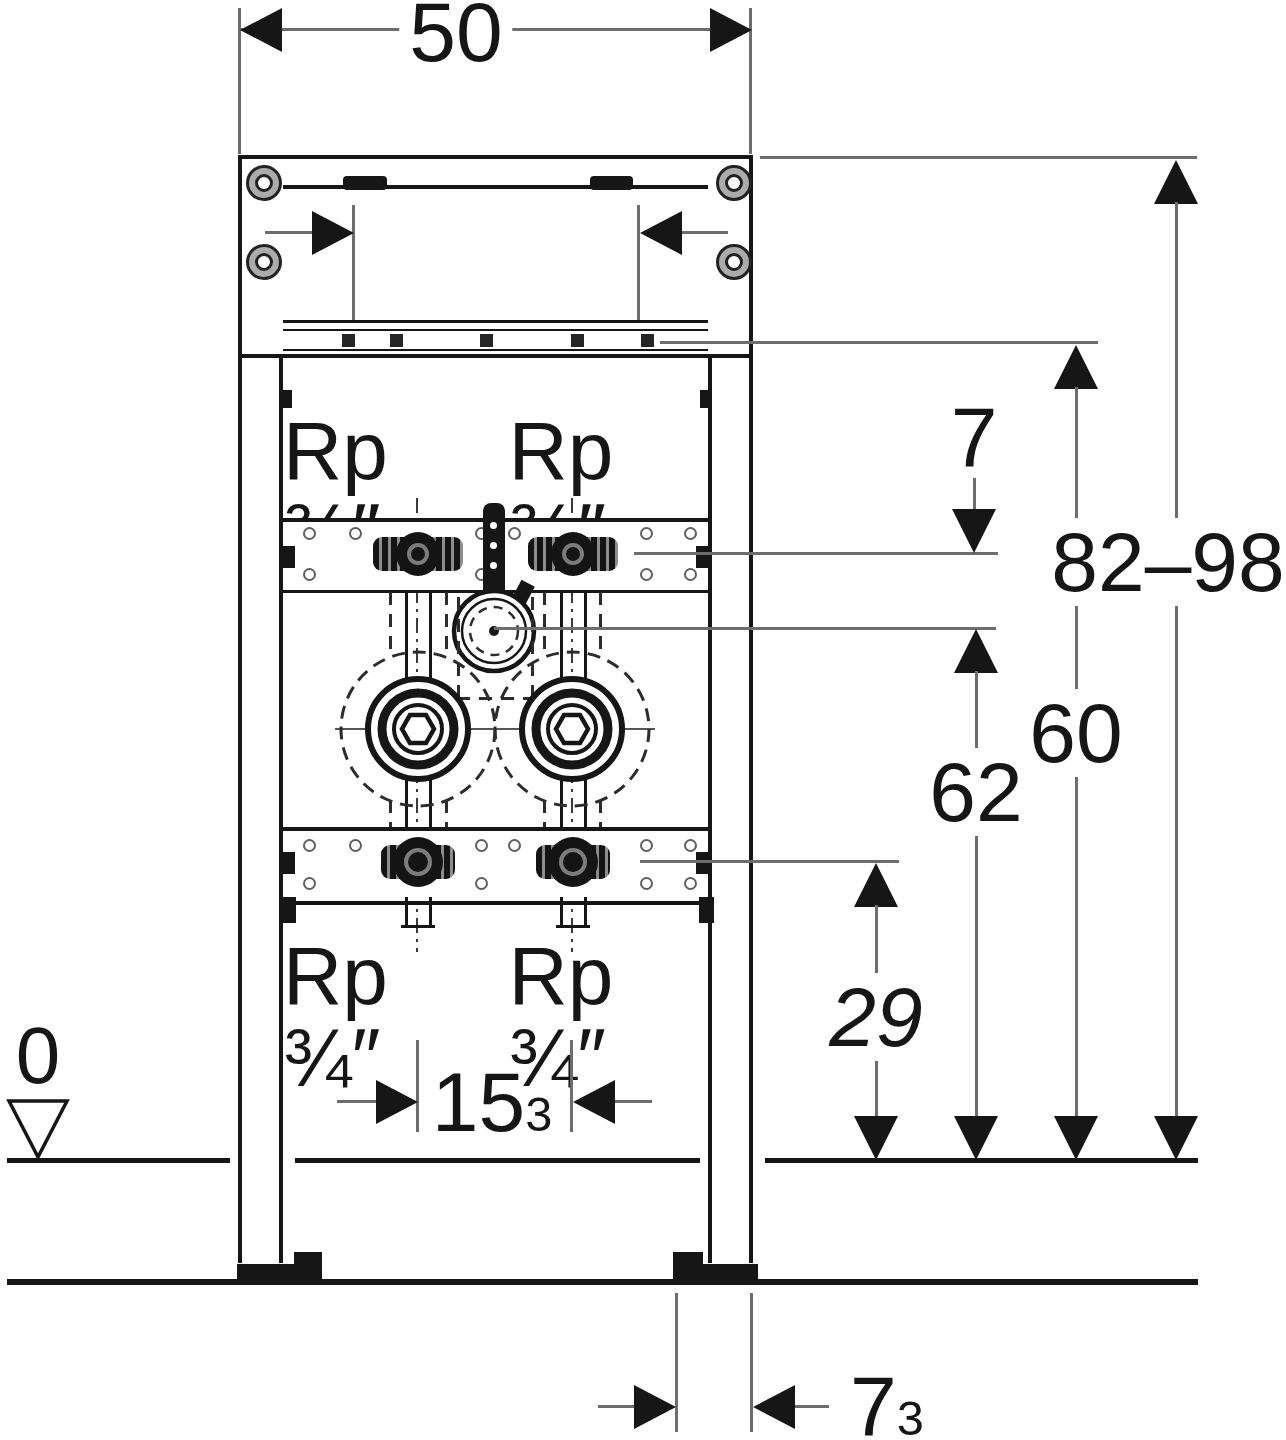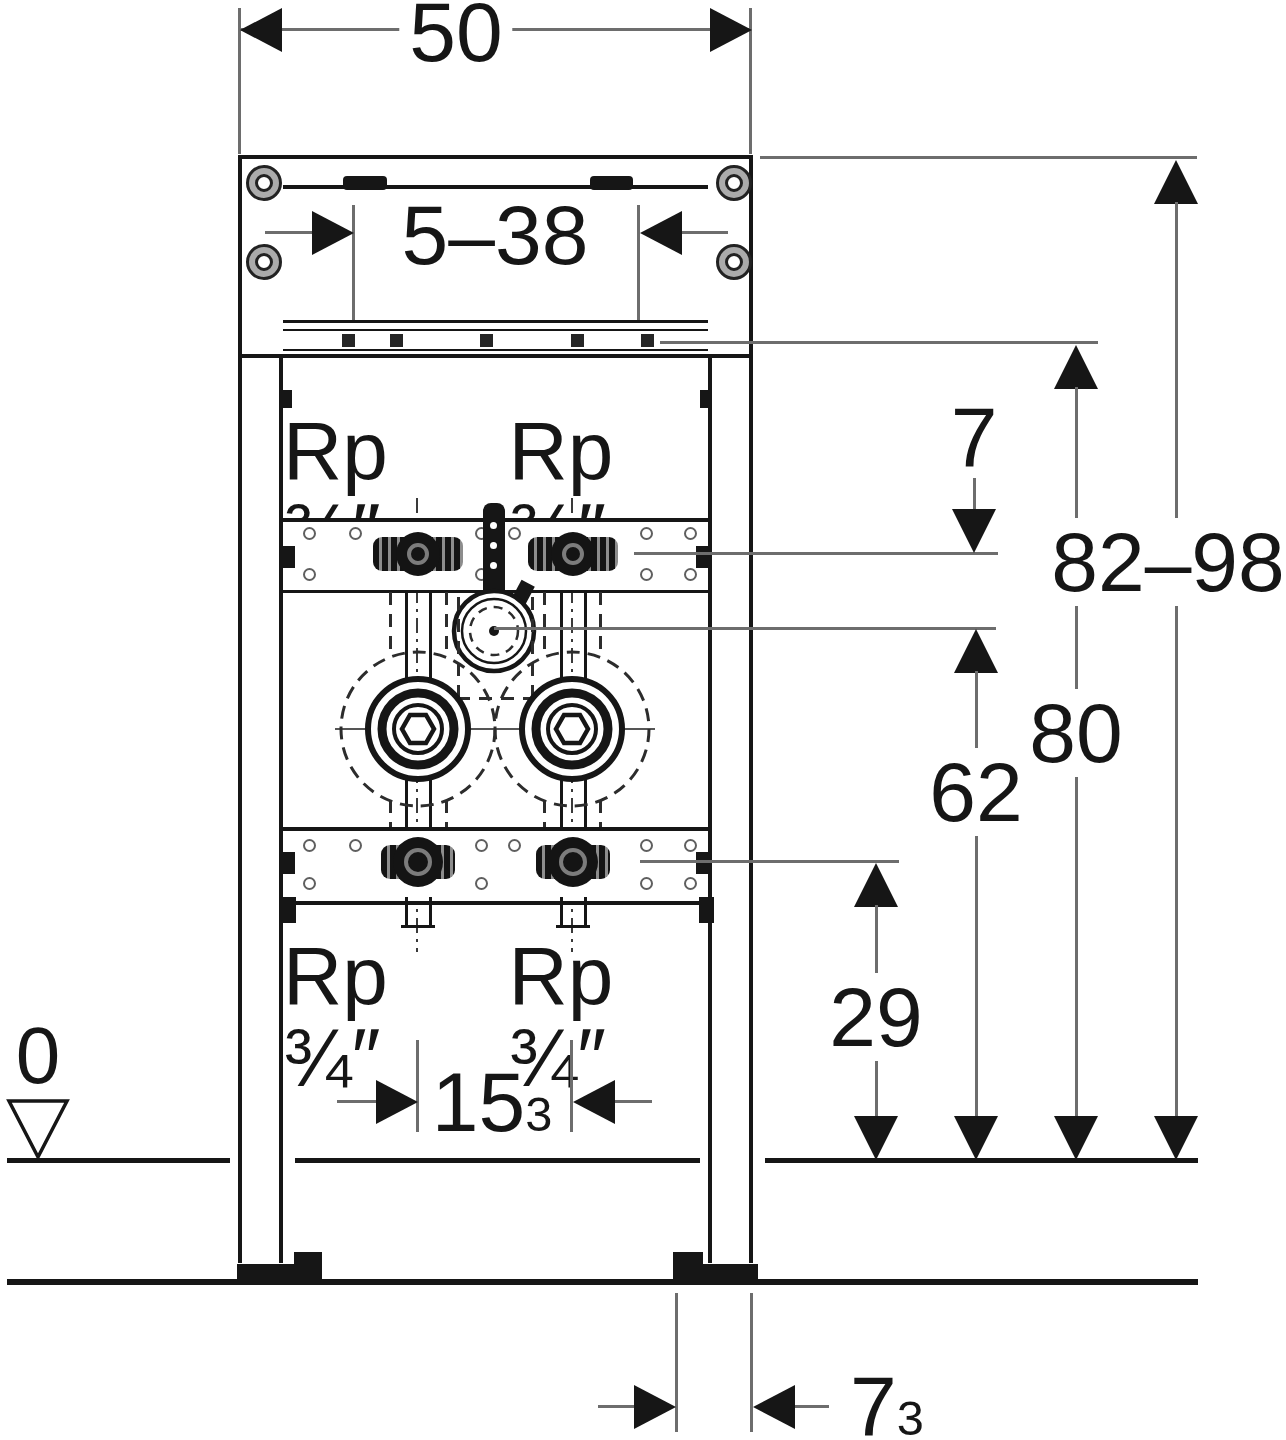--- a/index.html
+++ b/index.html
@@ -75,21 +75,20 @@
   <div class="sq" style="left:480px;top:334px;"></div>
   <div class="sq" style="left:571px;top:334px;"></div>
   <div class="sq" style="left:641px;top:334px;"></div>
 
   <div class="gl" style="left:352px;top:205px;width:3px;height:115px;"></div>
   <div class="gl" style="left:637px;top:205px;width:3px;height:115px;"></div>
   <div class="gl" style="left:265px;top:231px;width:48px;height:3px;"></div>
   <div class="ar ar-r" style="left:312px;top:211px;"></div>
   <div class="gl" style="left:678px;top:231px;width:50px;height:3px;"></div>
   <div class="ar ar-l" style="left:640px;top:211px;"></div>
-  <div class="lbl lbl-plain" style="left:495px;top:235px;">5–38</div>
 
   <div class="bl" style="left:280px;top:390px;width:12px;height:18px;"></div>
   <div class="bl" style="left:700px;top:390px;width:12px;height:18px;"></div>
 
   <div class="rprow" style="top:410px;">
     <span class="rp">Rp ¾″</span>
     <span class="rp">Rp ¾″</span>
   </div>
 
   <div class="cline" style="left:416px;top:498px;height:454px;"></div>
@@ -210,31 +209,31 @@
   <div class="ar ar-l" style="left:573px;top:1080px;"></div>
   <div class="lbl lbl-plain" style="left:492px;top:1102px;"><span>15</span><sup class="fn">3</sup></div>
 
   <div class="lbl lbl-plain" style="left:974px;top:437px;">7</div>
   <div class="gl" style="left:973px;top:478px;width:3px;height:34px;"></div>
   <div class="ar ar-d" style="left:952px;top:509px;"></div>
 
   <div class="ar ar-u" style="left:854px;top:863px;"></div>
   <div class="gl" style="left:875px;top:905px;width:3px;height:215px;"></div>
   <div class="ar ar-d" style="left:854px;top:1116px;"></div>
-  <div class="lbl" style="left:876px;top:1017px;">29</div>
+  <div class="lbl" style="left:876px;top:1017px;font-style:italic;">29</div>
 
   <div class="ar ar-u" style="left:954px;top:629px;"></div>
   <div class="gl" style="left:975px;top:671px;width:3px;height:449px;"></div>
   <div class="ar ar-d" style="left:954px;top:1116px;"></div>
   <div class="lbl" style="left:976px;top:792px;">62</div>
 
   <div class="ar ar-u" style="left:1054px;top:345px;"></div>
   <div class="gl" style="left:1075px;top:387px;width:3px;height:733px;"></div>
   <div class="ar ar-d" style="left:1054px;top:1116px;"></div>
-  <div class="lbl" style="left:1076px;top:733px;">80</div>
+  <div class="lbl" style="left:1076px;top:733px;">60</div>
 
   <div class="ar ar-u" style="left:1154px;top:160px;"></div>
   <div class="gl" style="left:1175px;top:202px;width:3px;height:918px;"></div>
   <div class="ar ar-d" style="left:1154px;top:1116px;"></div>
   <div class="lbl" style="left:1168px;top:562px;">82–98</div>
 
   <div class="bl" style="left:7px;top:1158px;width:223px;height:5px;"></div>
   <div class="bl" style="left:295px;top:1158px;width:405px;height:5px;"></div>
   <div class="bl" style="left:765px;top:1158px;width:433px;height:5px;"></div>
   <div class="bl" style="left:7px;top:1279px;width:1191px;height:6px;"></div>

